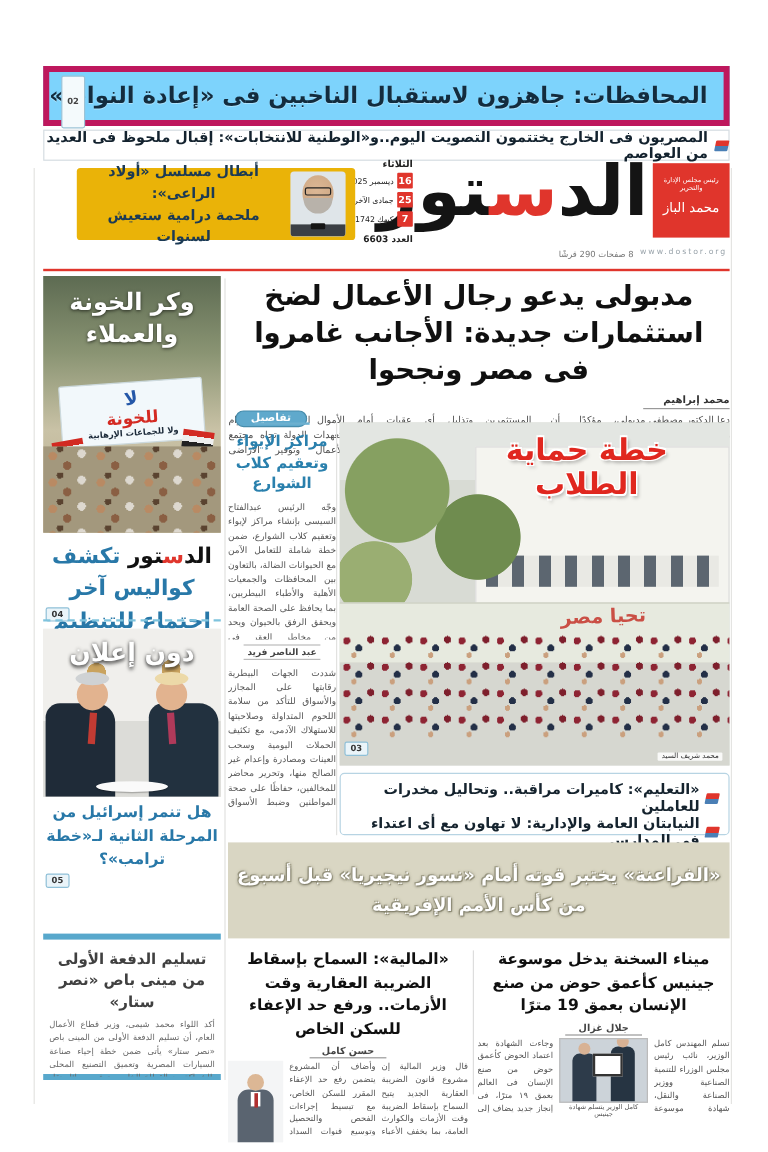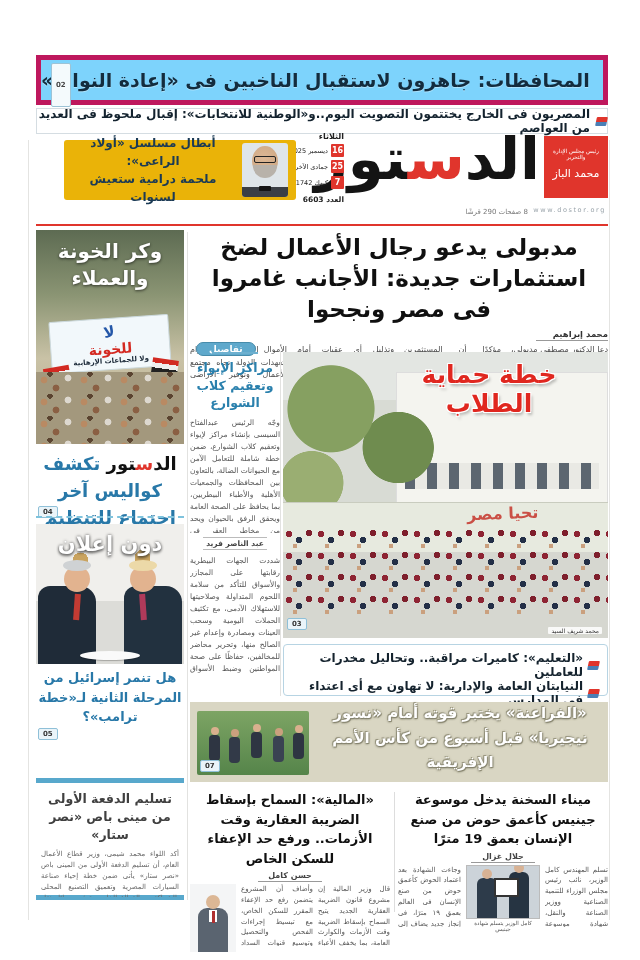--- a/index.html
+++ b/index.html
@@ -149,21 +149,21 @@
   .sp-credit{position:absolute;bottom:4px;right:6px;background:rgba(255,255,255,.85);font-size:6px;
     color:#333;padding:0 3px;border-radius:1px;}
 
   
   .bullets{position:absolute;top:644px;left:283px;width:325px;height:52px;box-sizing:border-box;
     border:1.5px solid #b7d4e3;border-radius:4px;padding:6px 8px;display:flex;flex-direction:column;justify-content:space-between;}
   .b-line{display:flex;align-items:center;gap:5px;font-size:12px;font-weight:800;color:#15232e;}
 
   
   .football{position:absolute;top:702px;left:190px;width:418px;height:80px;background:#d9d6c3;
-    box-sizing:border-box;padding:7px;display:flex;gap:10px;align-items:flex-end;}
+    box-sizing:border-box;padding:7px;display:flex;gap:10px;align-items:center;}
   .fb-head{flex:1;text-align:center;font-size:15px;font-weight:800;color:#fff;line-height:1.65;
     text-shadow:0 0 3px #8a8876,0 1px 2px #77755f,1px 1px 0 #a09d86,-1px -1px 0 #a09d86;}
   .fb-photo{width:112px;height:64px;position:relative;border-radius:2px;overflow:hidden;flex:0 0 auto;
     background:linear-gradient(180deg,#7da464,#55844a);}
   .players{position:absolute;bottom:14px;left:12px;width:11px;height:26px;border-radius:4px;background:#2e3542;
     box-shadow:20px 2px 0 #323a48,42px -3px 0 #2e3542,64px 1px 0 #3a4252,84px -2px 0 #2e3542;}
   .pheads{position:absolute;bottom:40px;left:14px;width:8px;height:8px;border-radius:50%;background:#d9b08e;
     box-shadow:20px 2px 0 #caa07e,42px -3px 0 #d9b08e,64px 1px 0 #caa07e,84px -2px 0 #d9b08e;}
   .fb-tab{bottom:3px;left:3px;top:auto;}
 
@@ -330,25 +330,20 @@
       <span>«التعليم»: كاميرات مراقبة.. وتحاليل مخدرات للعاملين</span>
     </div>
     <div class="b-line">
       <span class="flag"></span>
       <span>النيابتان العامة والإدارية: لا تهاون مع أى اعتداء فى المدارس</span>
     </div>
   </div>
 
   <div class="football">
     <div class="fb-head">«الفراعنة» يختبر قوته أمام «نسور نيجيريا» قبل أسبوع من كأس الأمم الإفريقية</div>
-    <div class="fb-photo">
-      <span class="players"></span>
-      <span class="pheads"></span>
-      <span class="tab fb-tab">07</span>
-    </div>
   </div>
 
   <section class="port story-b">
     <h2>ميناء السخنة يدخل موسوعة جينيس كأعمق حوض من صنع الإنسان بعمق 19 مترًا</h2>
     <div class="c-byline">جلال غزال</div>
     <div class="b-row">
       <div class="bcol">تسلم المهندس كامل الوزير، نائب رئيس مجلس الوزراء للتنمية الصناعية ووزير الصناعة والنقل، شهادة موسوعة جينيس للأرقام القياسية بعد دخول حوض ميناء السخنة الموسوعة رسميًا.</div>
       <div class="pphoto-wrap">
         <div class="pphoto">
           <span class="pfig pf1">

